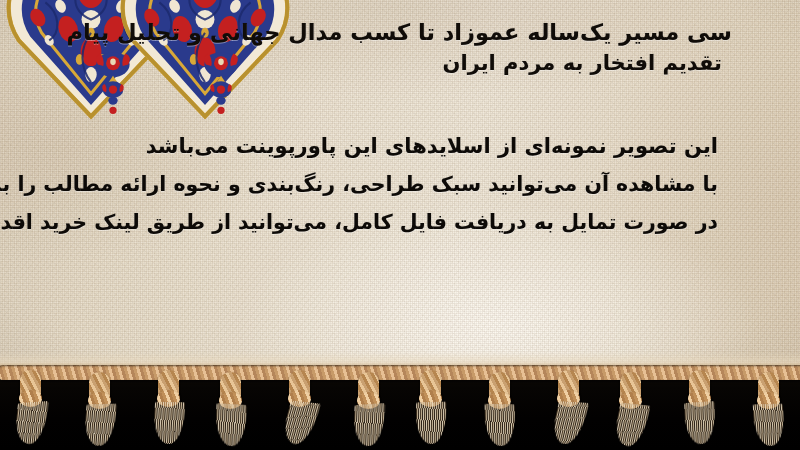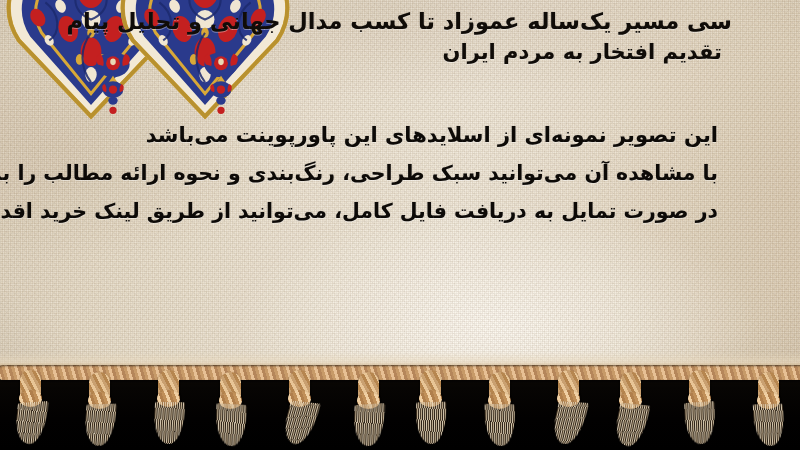--- a/index.html
+++ b/index.html
@@ -54,21 +54,21 @@
 
   
   .ornament{position:absolute;}
   .orn-a{left:-4px;top:-66px;}
   .orn-b{left:110px;top:-66px;}
   .orn-drop{position:absolute;}
   .drop-a{left:92px;top:48px;}
   .drop-b{left:200px;top:48px;}
 
   
-  .txt-layer{position:absolute;left:0;top:4px;width:748px;height:378px;}
+  .txt-layer{position:absolute;left:0;top:15px;width:748px;height:378px;}
 
   .title-block{
     position:absolute;right:26px;top:2px;width:1040px;
     text-align:right;direction:rtl;
   }
   .title-line{
     color:#100c08;
     font-family:"DejaVu Sans","Liberation Sans",sans-serif;
     font-weight:700;
     font-size:22.5px;

